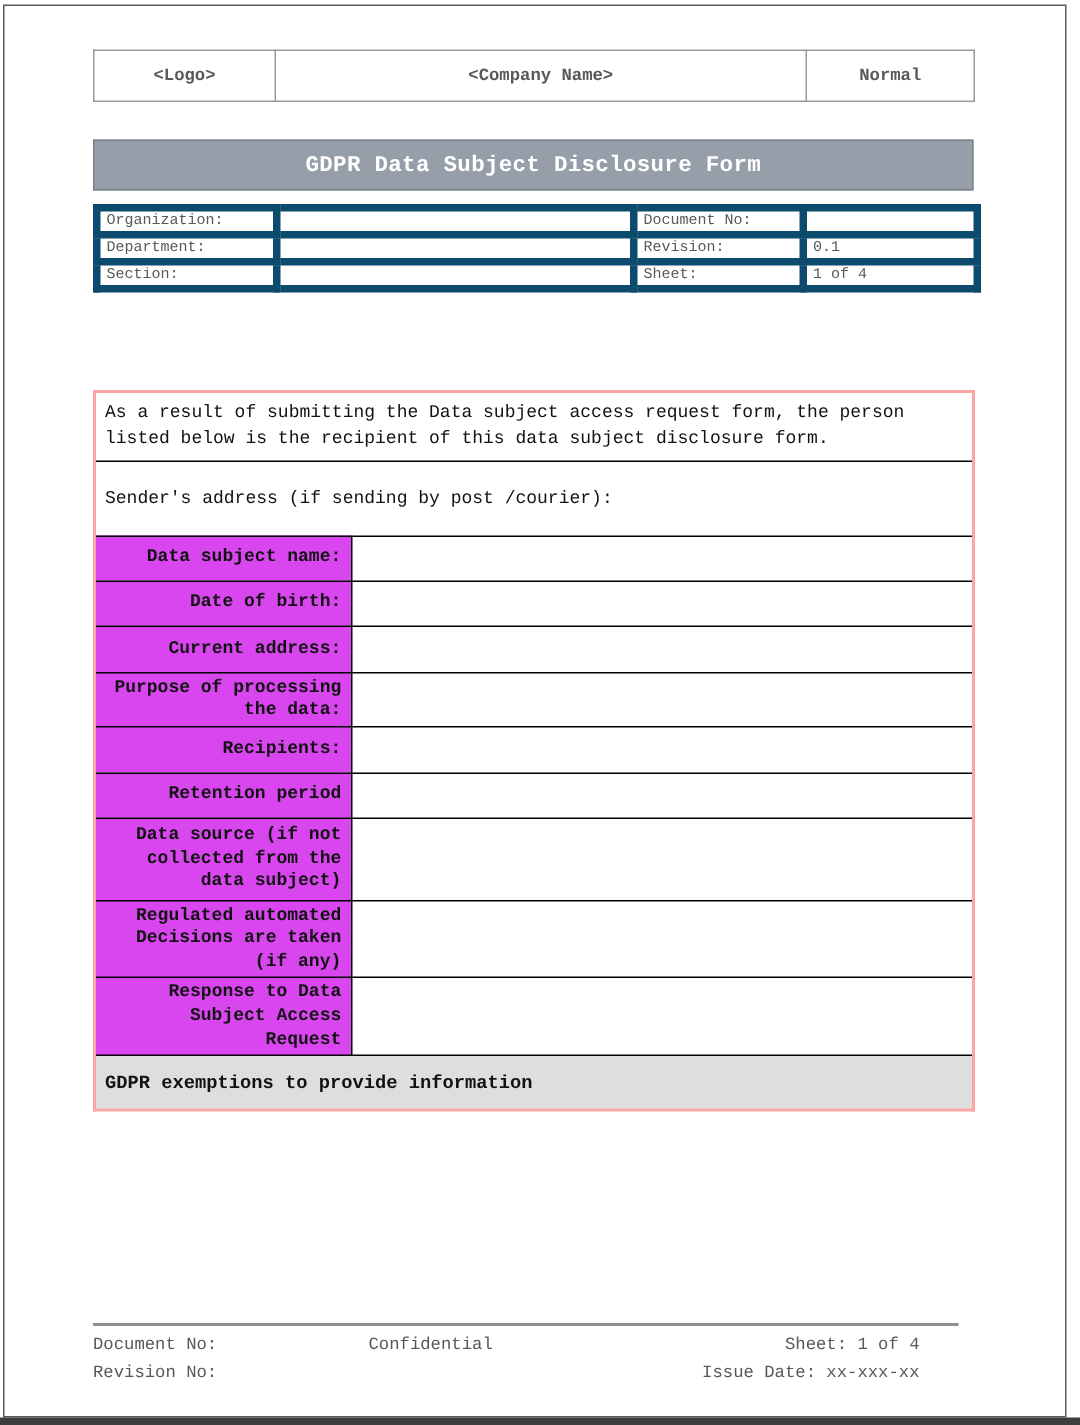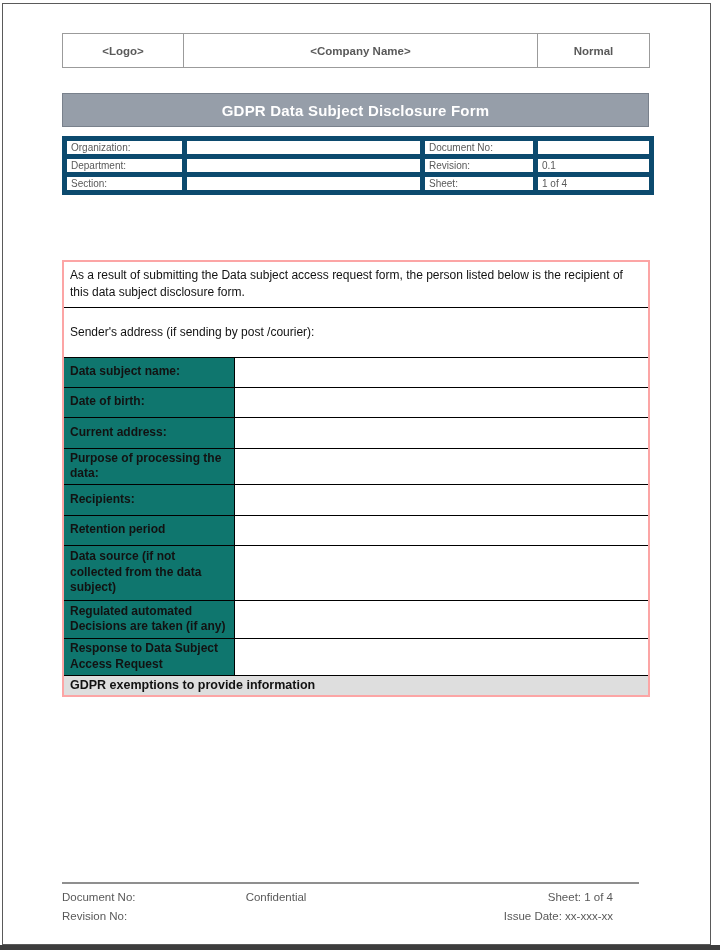--- a/index.html
+++ b/index.html
@@ -1,21 +1,21 @@
 <!DOCTYPE html>
 <html><head>
 <meta charset="utf-8">
 <style>
   * { box-sizing: border-box; }
   html, body { margin: 0; padding: 0; background: #ffffff; }
   .page {
     position: relative;
     width: 720px; height: 950px;
     background: #ffffff;
-    font-family: Liberation Sans, sans-serif;
+    font-family: Liberation Mono, monospace;
     overflow: hidden;
   }
   .page-frame {
     position: absolute; left: 2px; top: 3px;
     width: 709px; height: 942px;
     border: 1px solid #5a5a5a;
     pointer-events: none;
   }
   .bottom-strip {
     position: absolute; left: 0; bottom: 0;
@@ -50,21 +50,21 @@
 
   
   .form-table {
     margin-top: 65px; width: 100%;
     border-collapse: collapse; table-layout: fixed;
     border: 2px solid #fca5a5;
     color: #121212; font-size: 12px;
   }
   .form-table td { border: 1px solid #000; padding: 2px 6px; vertical-align: middle; }
   .form-table td.intro-cell { line-height: 1.45; padding-top: 4px; padding-bottom: 4px; }
-  .label-cell { background: #0f766e; font-weight: bold; line-height: 1.3; }
+  .label-cell { background: #d946ef; font-weight: bold; line-height: 1.3; text-align: right; }
   .value-cell { background: #ffffff; }
   .section-row td { background: #dedede; font-weight: bold; font-size: 12.5px; }
 
   
   .footer { position: absolute; left: 62px; top: 882px; width: 577px; }
   .footer-rule { border-top: 2px solid #8f8f8f; margin-bottom: 4px; }
   .footer-cols { display: flex; font-size: 11.5px; color: #595959; line-height: 1.65; }
   .footer-col { flex: 1; }
   .footer-col.center { text-align: left; }
   .footer-col.right { text-align: right; padding-right: 26px; }
@@ -166,21 +166,21 @@
         <td class="value-cell"></td>
       </tr>
       <tr style="height:38px">
         <td class="label-cell">Regulated automated Decisions are taken (if any)</td>
         <td class="value-cell"></td>
       </tr>
       <tr style="height:37px">
         <td class="label-cell">Response to Data Subject Access Request</td>
         <td class="value-cell"></td>
       </tr>
-      <tr style="height:21px" class="section-row">
+      <tr style="height:36px" class="section-row">
         <td colspan="2">GDPR exemptions to provide information</td>
       </tr>
     </tbody>
       </table>
   </div>
 
   <div class="footer">
     <div class="footer-rule"></div>
     <div class="footer-cols">
       <div class="footer-col">

